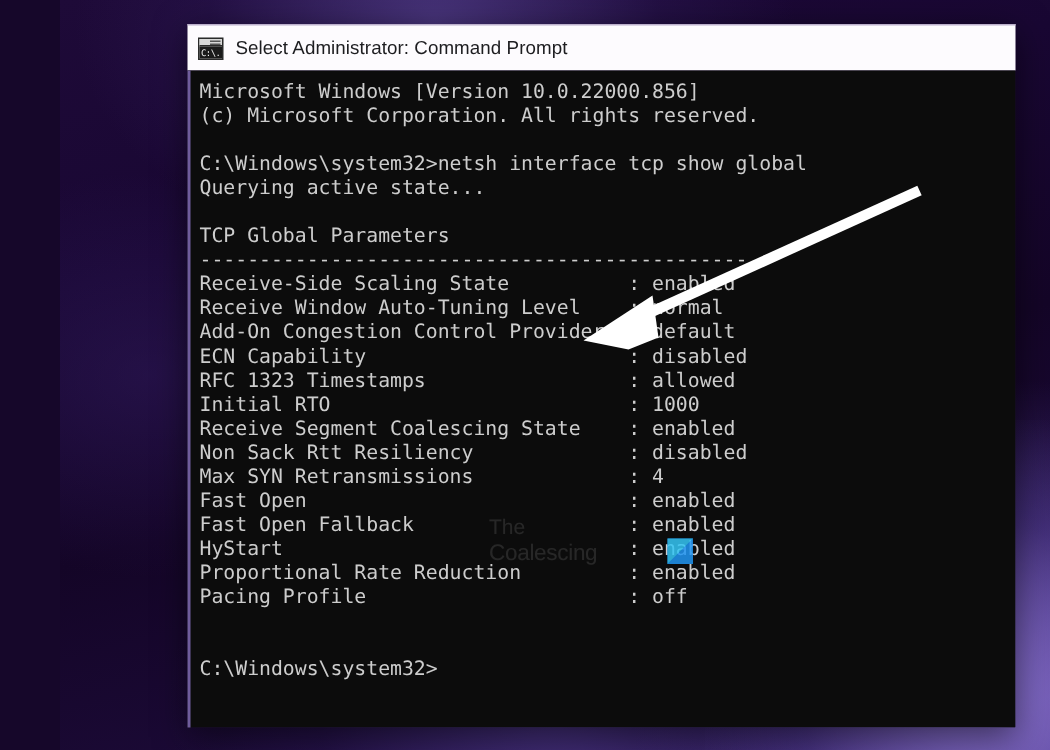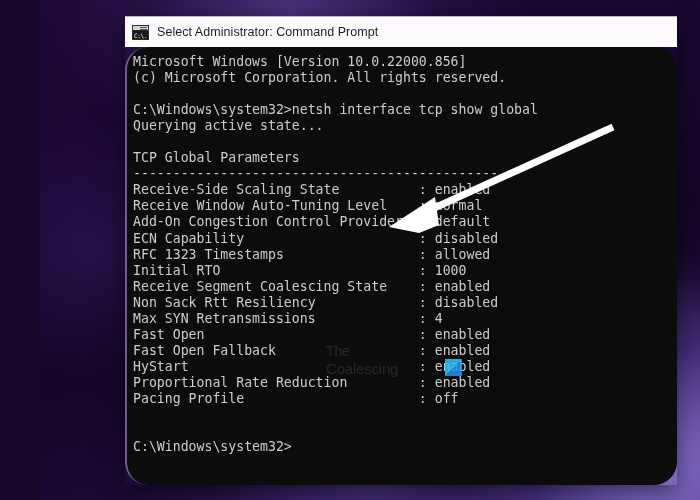--- a/index.html
+++ b/index.html
@@ -103,21 +103,20 @@
   }
 
   
   #console-body {
     position: relative;
     height: 438px;
     background: #0c0c0c;
     border-left: 2px solid #6f5c9c;
     box-sizing: border-box;
     overflow: hidden;
-    border-radius: 23px;
   }
   #console-text {
     position: absolute;
     left: 0;
     top: 7px;
     width: 100%;
     font-family: "DejaVu Sans Mono", monospace;
     font-size: 13.2px;
     line-height: 16.05px;
     color: #cdcdcd;

